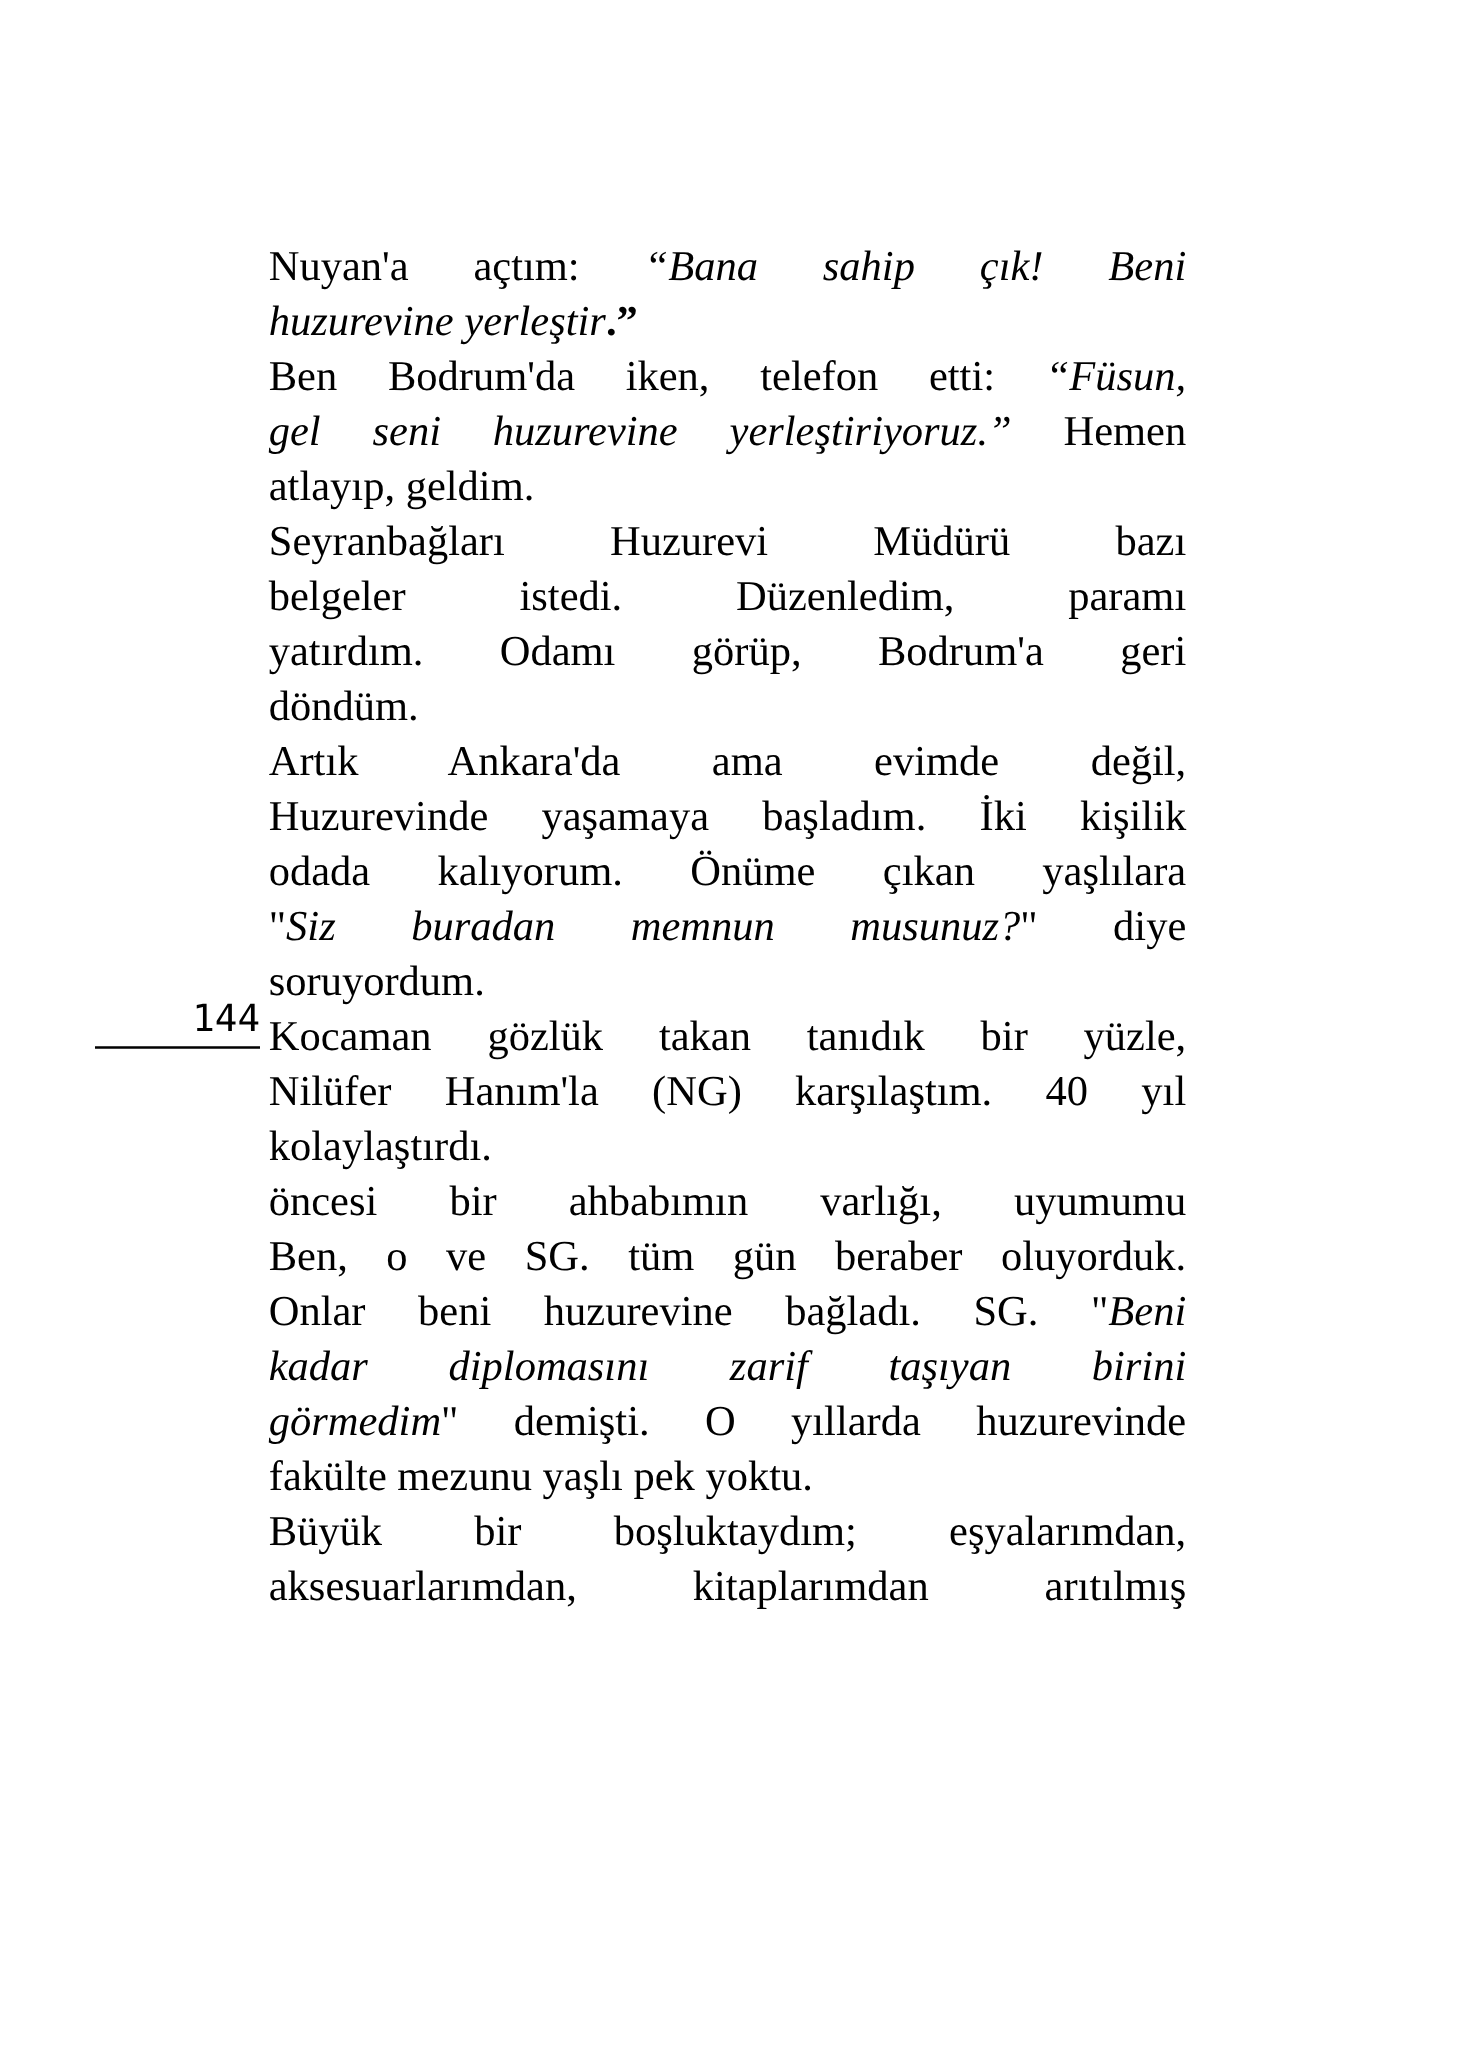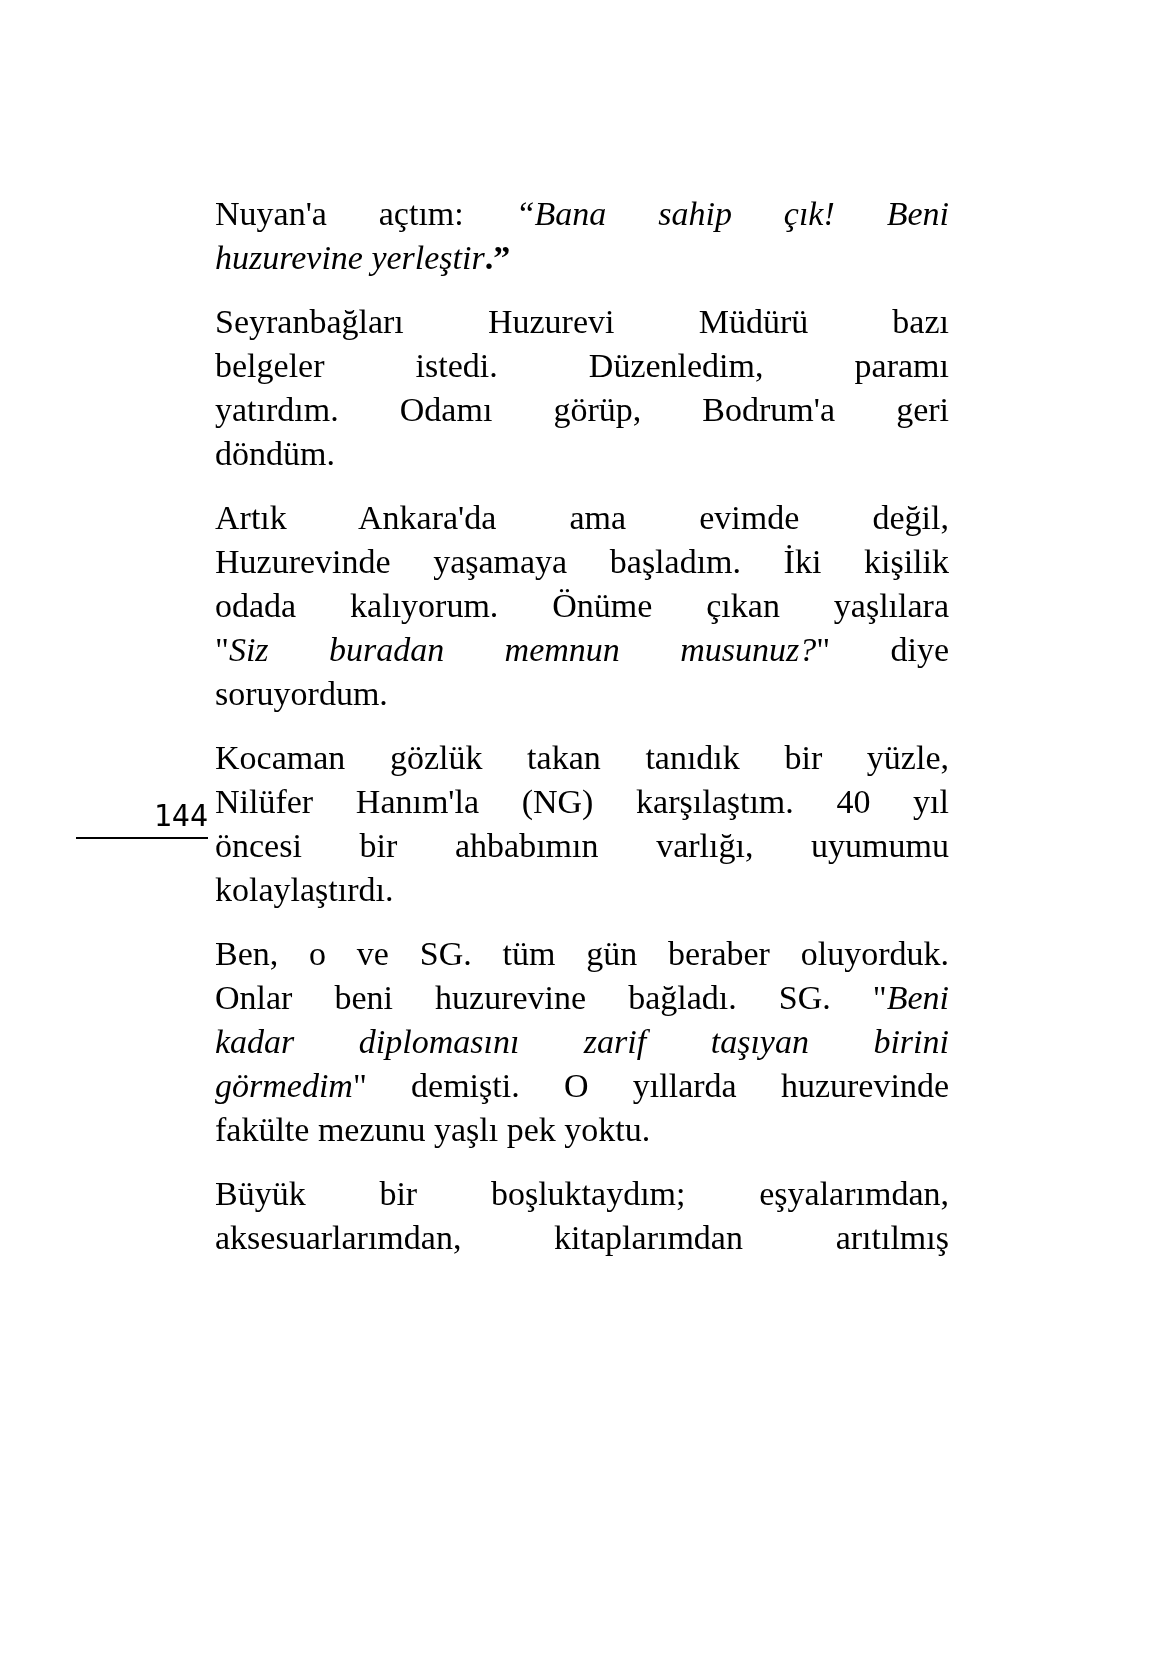--- a/index.html
+++ b/index.html
@@ -24,21 +24,21 @@
     position: absolute;
     left: 215px;
     top: 192px;
     width: 734px;
     font-size: 34px;
     line-height: 44px;
     letter-spacing: 0px;
     font-family: Liberation Serif, serif;
   }
   .paragraph { margin: 0; }
-  .paragraph.gap { margin-top: 20px; }
+  .paragraph.gap { }
   .line {
     text-align: justify;
     text-align-last: justify;
     white-space: normal;
   }
   .line.no-stretch {
     text-align-last: left;
   }
   .seg-regular { font-style: normal; font-weight: normal; }
   .seg-italic  { font-style: italic; font-weight: normal; }
@@ -63,38 +63,43 @@
 
   <div class="page-number-block">
     <span>144</span>
   </div>
 
   <div class="text-block">
       <div class="paragraph">
         <div class="line"><span class="seg-regular">Nuyan'a açtım: </span><span class="seg-italic">“Bana sahip çık! Beni</span></div>
         <div class="line no-stretch"><span class="seg-italic">huzurevine yerleştir</span><span class="seg-bold">.”</span></div>
       </div>
+      <div class="paragraph">
+        <div class="line"><span class="seg-regular">Ben Bodrum'da iken, telefon etti: </span><span class="seg-italic">“Füsun,</span></div>
+        <div class="line"><span class="seg-italic">gel seni huzurevine yerleştiriyoruz.”</span><span class="seg-regular"> Hemen</span></div>
+        <div class="line no-stretch"><span class="seg-regular">atlayıp, geldim.</span></div>
+      </div>
       <div class="paragraph gap">
         <div class="line"><span class="seg-regular">Seyranbağları Huzurevi Müdürü bazı</span></div>
         <div class="line"><span class="seg-regular">belgeler istedi. Düzenledim, paramı</span></div>
         <div class="line"><span class="seg-regular">yatırdım. Odamı görüp, Bodrum'a geri</span></div>
         <div class="line no-stretch"><span class="seg-regular">döndüm.</span></div>
       </div>
       <div class="paragraph gap">
         <div class="line"><span class="seg-regular">Artık Ankara'da ama evimde değil,</span></div>
         <div class="line"><span class="seg-regular">Huzurevinde yaşamaya başladım. İki kişilik</span></div>
         <div class="line"><span class="seg-regular">odada kalıyorum. Önüme çıkan yaşlılara</span></div>
         <div class="line"><span class="seg-regular">"</span><span class="seg-italic">Siz buradan memnun musunuz?</span><span class="seg-regular">" diye</span></div>
         <div class="line no-stretch"><span class="seg-regular">soruyordum.</span></div>
       </div>
       <div class="paragraph gap">
         <div class="line"><span class="seg-regular">Kocaman gözlük takan tanıdık bir yüzle,</span></div>
         <div class="line"><span class="seg-regular">Nilüfer Hanım'la (NG) karşılaştım. 40 yıl</span></div>
+        <div class="line no-stretch"><span class="seg-regular">kolaylaştırdı.</span></div>
         <div class="line"><span class="seg-regular">öncesi bir ahbabımın varlığı, uyumumu</span></div>
-        <div class="line no-stretch"><span class="seg-regular">kolaylaştırdı.</span></div>
       </div>
       <div class="paragraph gap">
         <div class="line"><span class="seg-regular">Ben, o ve SG. tüm gün beraber oluyorduk.</span></div>
         <div class="line"><span class="seg-regular">Onlar beni huzurevine bağladı. SG. "</span><span class="seg-italic">Beni</span></div>
         <div class="line"><span class="seg-italic">kadar diplomasını zarif taşıyan birini</span></div>
         <div class="line"><span class="seg-italic">görmedim</span><span class="seg-regular">" demişti. O yıllarda huzurevinde</span></div>
         <div class="line no-stretch"><span class="seg-regular">fakülte mezunu yaşlı pek yoktu.</span></div>
       </div>
       <div class="paragraph gap">
         <div class="line"><span class="seg-regular">Büyük bir boşluktaydım; eşyalarımdan,</span></div>

